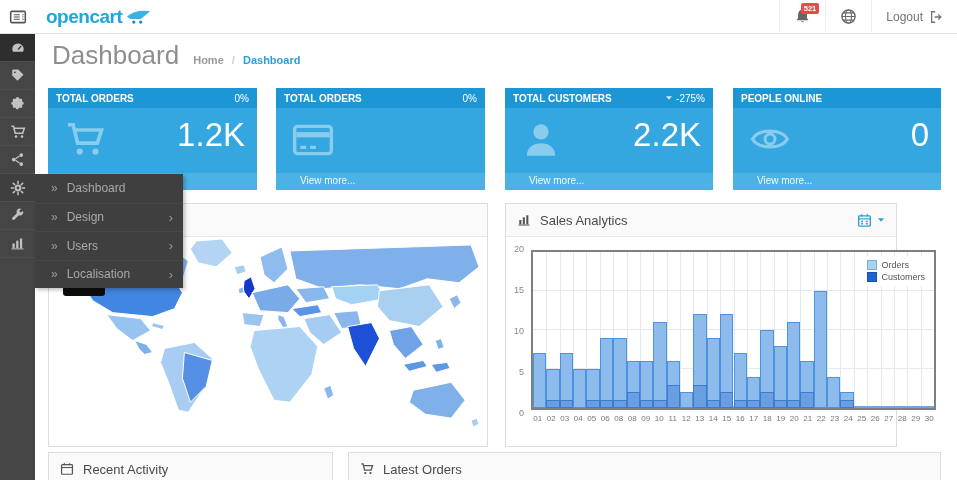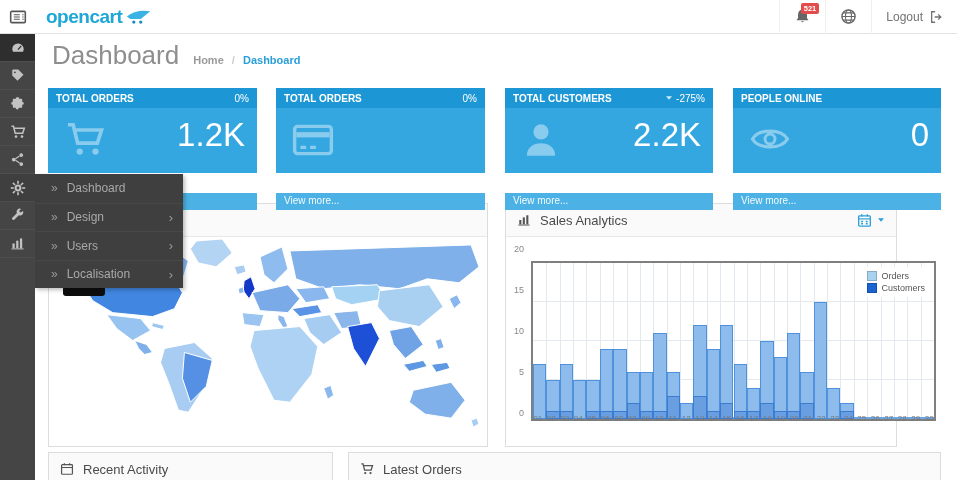--- a/index.html
+++ b/index.html
@@ -52,37 +52,37 @@
   
   .tile { position:absolute; top:88px; height:102px; z-index:10; }
   .tile-head { height:20px; background:var(--tile-header,#1d96d5); color:#fff; display:flex;
                align-items:center; justify-content:space-between; padding:0 8px;
                font-size:10px; font-weight:bold; }
   .tile-pct { display:flex; align-items:center; gap:3px; font-weight:normal; }
   .tile-body { height:65px; background:var(--tile-body,#34a7e0); position:relative;padding-left:18px; }
   .tile-ico { position:absolute; left:14px; top:11px; color:rgba(255,255,255,0.42); }
   .tile-val { position:absolute; right:12px; top:8px; font-size:33px; font-weight:300; color:#fff; }
   .tile-foot { height:17px; background:var(--tile-footer,#4cb2e5); color:#f2fbff; font-size:10px;
-               padding:2px 8px; cursor:pointer;margin-top:20px; }
+               padding:2px 24px; cursor:pointer; }
 
   
   .panel { position:absolute; background:#fff; border:1px solid #ddd; z-index:5; }
   .panel-head { height:33px; background:#fafafa; border-bottom:1px solid #e8e8e8;
                 display:flex; align-items:center; gap:9px; padding:0 11px;
                 font-size:13px; color:#4a4a4a; }
   .panel-head .ph-ico { color:#555; }
   .head-right { margin-left:auto; display:flex; align-items:center; gap:5px;
                 color:var(--accent-blue,#2a9fd8); cursor:pointer; }
 
   #map-panel { left:48px; top:203px; width:440px; height:244px; }
   .map-body { position:relative; height:209px; overflow:hidden; }
 
   #chart-panel { left:505px; top:203px; width:392px; height:244px; }
   .chart-body { position:relative; height:209px; }
-  .plot { position:absolute; left:25px; top:24px; width:405px; height:160px;
+  .plot { position:absolute; left:25px; top:13px; width:405px; height:160px;
           border:2px solid #7f7f7f; background:#fff; }
   .gridv { position:absolute; top:0; bottom:0; width:1px; background:#e3e9ef; }
   .gridh { position:absolute; left:0; right:0; height:1px; background:#e3e9ef; }
   .zero-line { position:absolute; left:0; right:0; bottom:0; height:2px; }
   .bar { position:absolute; bottom:0; box-sizing:border-box; }
   .y-axis { position:absolute; left:0; top:13px; width:21px; height:164px; }
   .y-axis span { position:absolute; right:3px; font-size:9px; color:#888; }
   .x-labels { position:absolute; left:25px; top:177px; width:405px; display:flex; }
   .x-labels span { flex:1; text-align:center; font-size:8px; color:#777; }
   .legend { position:absolute; top:4px; right:6px; background:#fff; padding:2px 3px; }

